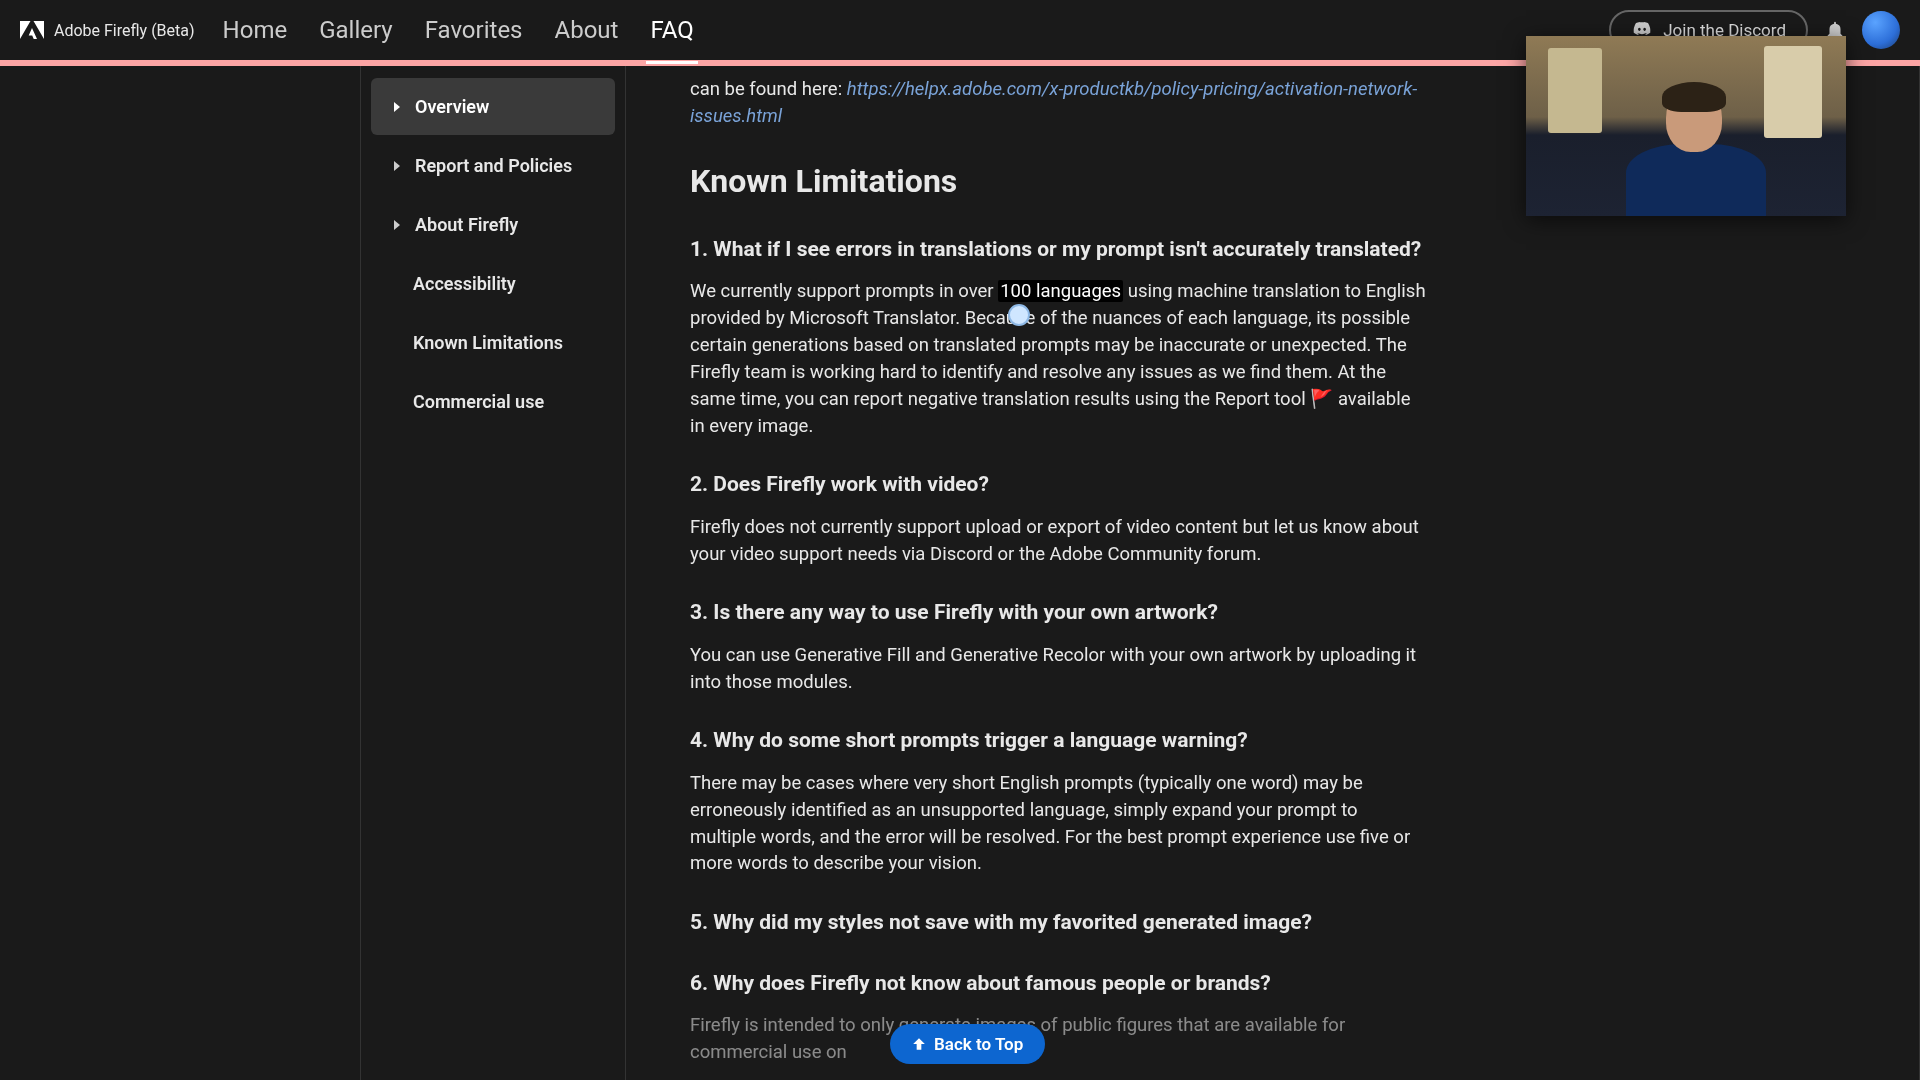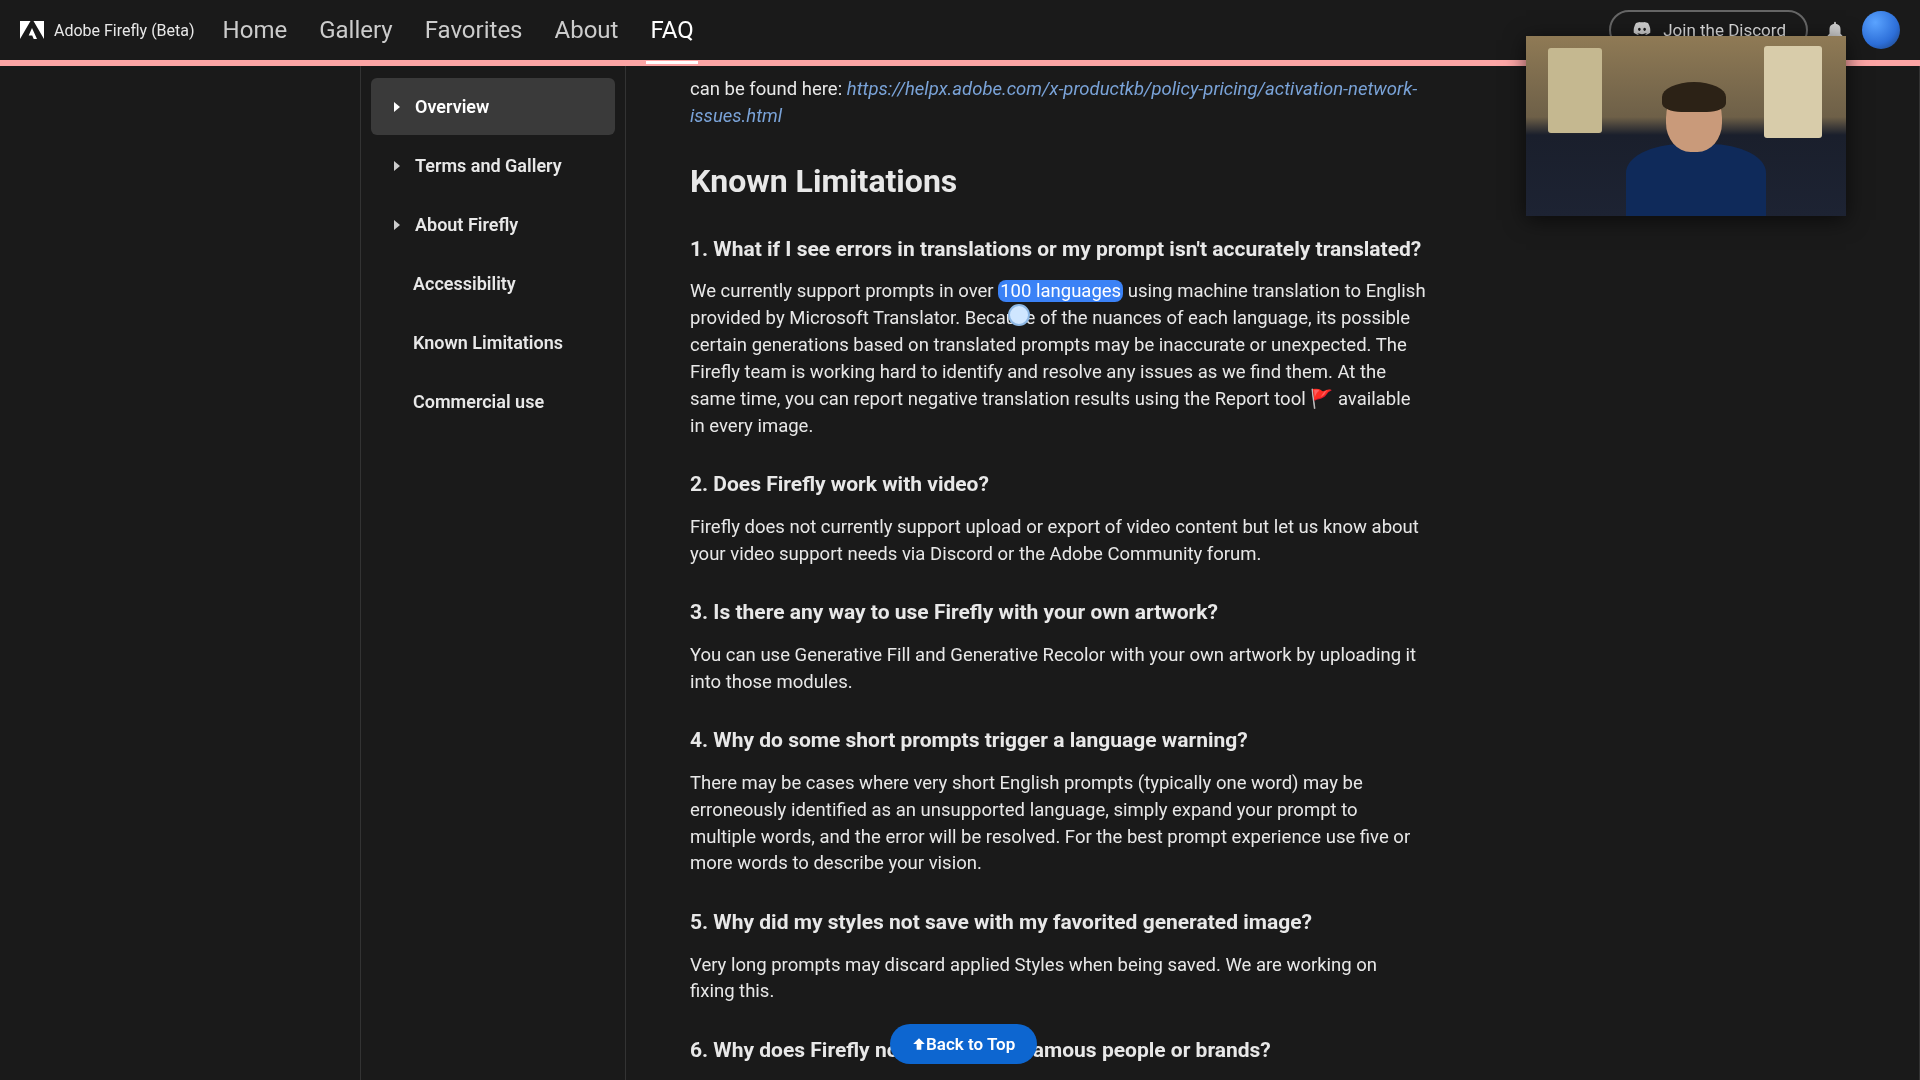--- a/index.html
+++ b/index.html
@@ -116,21 +116,21 @@
   .content {
     width: 800px;
     padding: 10px 0 120px 64px;
     font-size: 18.5px;
     line-height: 1.45;
   }
   .content a.link { color: #7aa3d8; font-style: italic; cursor: pointer; }
   .content h2 { font-size: 32px; font-weight: 700; margin: 28px 0 18px; }
   .content .q { font-size: 21px; font-weight: 700; margin: 30px 0 14px; }
   .content p { margin-bottom: 8px; }
-  .hl { background: #3b82f6; color: #fff; padding: 0 2px; border-radius: 8px; }
+  .hl { background: #000000; color: #fff; padding: 0 2px; border-radius: 2px; }
   .flag { color: #cc3b3b; }
   .cursor-dot {
     position: absolute;
     width: 22px; height: 22px;
     background: #cfe6ff;
     border: 2px solid #8fb9e6;
     border-radius: 50%;
     top: 238px; left: 382px;
     z-index: 50;
     pointer-events: none;
@@ -190,21 +190,21 @@
     bottom: 16px;
     left: 890px;
     background: #0d66d0;
     color: #fff;
     padding: 10px 22px;
     border-radius: 22px;
     font-size: 17px;
     font-weight: 600;
     display: flex;
     align-items: center;
-    gap: 0;
+    gap: 8px;
     cursor: pointer;
     z-index: 60;
   }
   .back-top svg { width: 14px; height: 14px; }
 </style>
 </head>
 <body>
 
 <div class="header">
   <div class="logo-wrap">
@@ -241,21 +241,21 @@
     <div class="side-item active">
       <svg width="12" height="12" viewBox="0 0 12 12">
           <path fill="#fff" d="M3 1l6 5-6 5z"></path>
         </svg>
       <span>Overview</span>
     </div>
     <div class="side-item">
       <svg width="12" height="12" viewBox="0 0 12 12">
           <path fill="#ccc" d="M3 1l6 5-6 5z"></path>
         </svg>
-      <span>Terms and Gallery</span>
+      <span>Report and Policies</span>
     </div>
     <div class="side-item">
       <svg width="12" height="12" viewBox="0 0 12 12">
           <path fill="#ccc" d="M3 1l6 5-6 5z"></path>
         </svg>
       <span>About Firefly</span>
     </div>
     <div class="side-item">
       <span class="chev"></span>
       <span>Accessibility</span>
@@ -288,21 +288,20 @@
       <div class="q">2.  Does Firefly work with video?</div>
       <p>Firefly does not currently support upload or export of video content but let us know about your video support needs via Discord or the Adobe Community forum.</p>
 
       <div class="q">3.  Is there any way to use Firefly with your own artwork?</div>
       <p>You can use Generative Fill and Generative Recolor with your own artwork by uploading it into those modules.</p>
 
       <div class="q">4.  Why do some short prompts trigger a language warning?</div>
       <p>There may be cases where very short English prompts (typically one word) may be erroneously identified as an unsupported language, simply expand your prompt to multiple words, and the error will be resolved. For the best prompt experience use five or more words to describe your vision.</p>
 
       <div class="q">5.  Why did my styles not save with my favorited generated image?</div>
-      <p>Very long prompts may discard applied Styles when being saved. We are working on fixing this.</p>
 
       <div class="q">6.  Why does Firefly not know about famous people or brands?</div>
       <p style="opacity:.55">Firefly is intended to only generate images of public figures that are available for commercial use on</p>
     </div>
   </div>
 </div>
 
 <div class="back-top">
   <svg viewBox="0 0 12 12">
       <path fill="#fff" d="M6 1l5 5H8v5H4V6H1z"></path>

